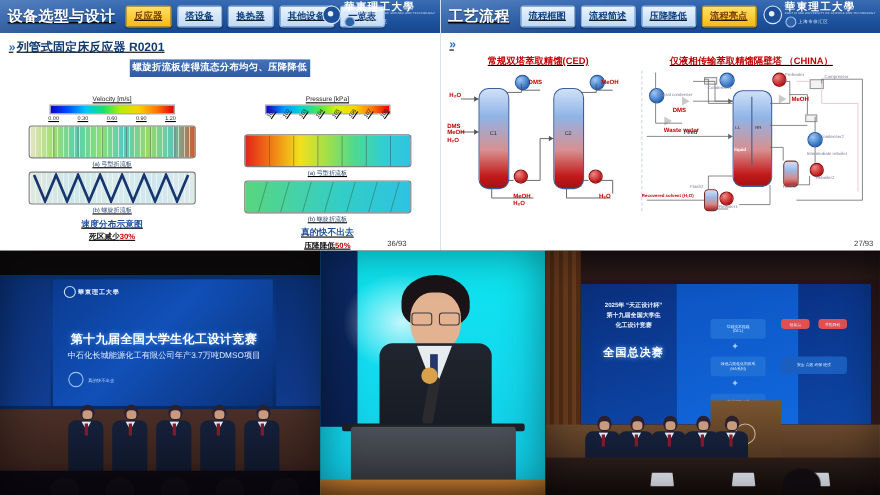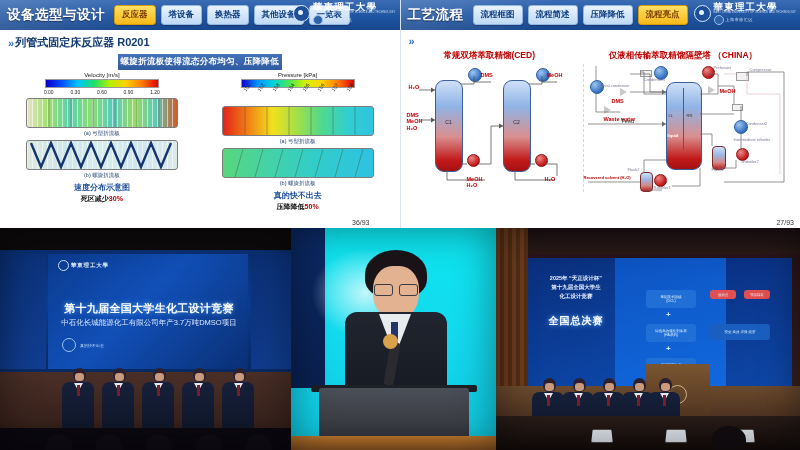--- a/index.html
+++ b/index.html
@@ -1,21 +1,21 @@
 <!DOCTYPE html>
 <html><head>
 <meta charset="utf-8">
 <style>
   html,body{margin:0;padding:0;background:#000;}
   body{width:800px;height:450px;overflow:hidden;font-family:"Liberation Sans","DejaVu Sans",sans-serif;}
   .screen{position:relative;width:800px;height:450px;}
 
   
   .slides{position:absolute;left:0;top:0;width:800px;height:228px;display:flex;background:#fff;}
-  .pane{position:relative;width:400px;height:228px;background:#fff;overflow:hidden;}
+  .pane{position:relative;width:400px;height:228px;background:#fff;overflow:hidden;text-decoration:underline;}
   .pane.right{border-left:1px solid #d9e2ef;}
 
   
   .hdr{position:relative;height:30px;background:linear-gradient(180deg,#2f63ad 0%,#1d4e9c 55%,#174campo 100%);
        background-color:#1f54a0;display:flex;align-items:center;overflow:hidden;}
   .hdr:before{content:"";position:absolute;inset:0;
     background:linear-gradient(105deg,rgba(255,255,255,.14) 0%,rgba(255,255,255,0) 38%),
                linear-gradient(180deg,#3a6cb4 0%,#1e539f 60%,#17468c 100%);}
   .hdr > *{position:relative;z-index:2;}
   .hdr-title{color:#fff;font-size:13.5px;font-weight:bold;margin-left:7px;letter-spacing:.5px;
@@ -34,21 +34,21 @@
   .logo .en{color:#cfe0f5;font-size:2.6px;letter-spacing:.2px;white-space:nowrap;}
   .logo .sub{display:flex;align-items:center;gap:2px;margin-top:1px;}
   .logo .sub .dot{width:8px;height:8px;border-radius:50%;background:#2d62ab;border:1px solid #9fc0e6;}
   .logo .sub .s2{color:#dbe8f8;font-size:4px;letter-spacing:.6px;}
 
   
   .slide-title{display:flex;align-items:center;gap:3px;margin:5px 0 0 8px;}
   .chev{color:#2f6fc0;font-size:11px;font-weight:bold;letter-spacing:-2px;}
   .slide-title .t{color:#123b72;font-size:11px;font-weight:bold;}
   .banner{display:inline-block;background:linear-gradient(180deg,#4472b8 0%,#2f5ba0 100%);color:#fff;
-    font-size:8.5px;font-weight:bold;padding:2px 3px;margin:4px auto 0;letter-spacing:.3px;}
+    font-size:8.5px;font-weight:bold;padding:2px 3px;margin:4px auto 16px;letter-spacing:.3px;}
   .banner-wrap{text-align:center;}
 
   .redsubs{display:flex;justify-content:space-around;margin-top:3px;padding:0 6px;}
   .redsub{color:#c00000;font-size:8.5px;font-weight:bold;white-space:nowrap;}
 
   
   .cfd-row{display:flex;gap:4px;padding:2px 6px 0;}
   .cfd{flex:1;display:flex;flex-direction:column;align-items:center;}
   .cbtitle{font-size:6px;color:#1b1b1b;margin-bottom:1px;}
   .cbar{height:7px;width:112px;border:.5px solid #999;}

